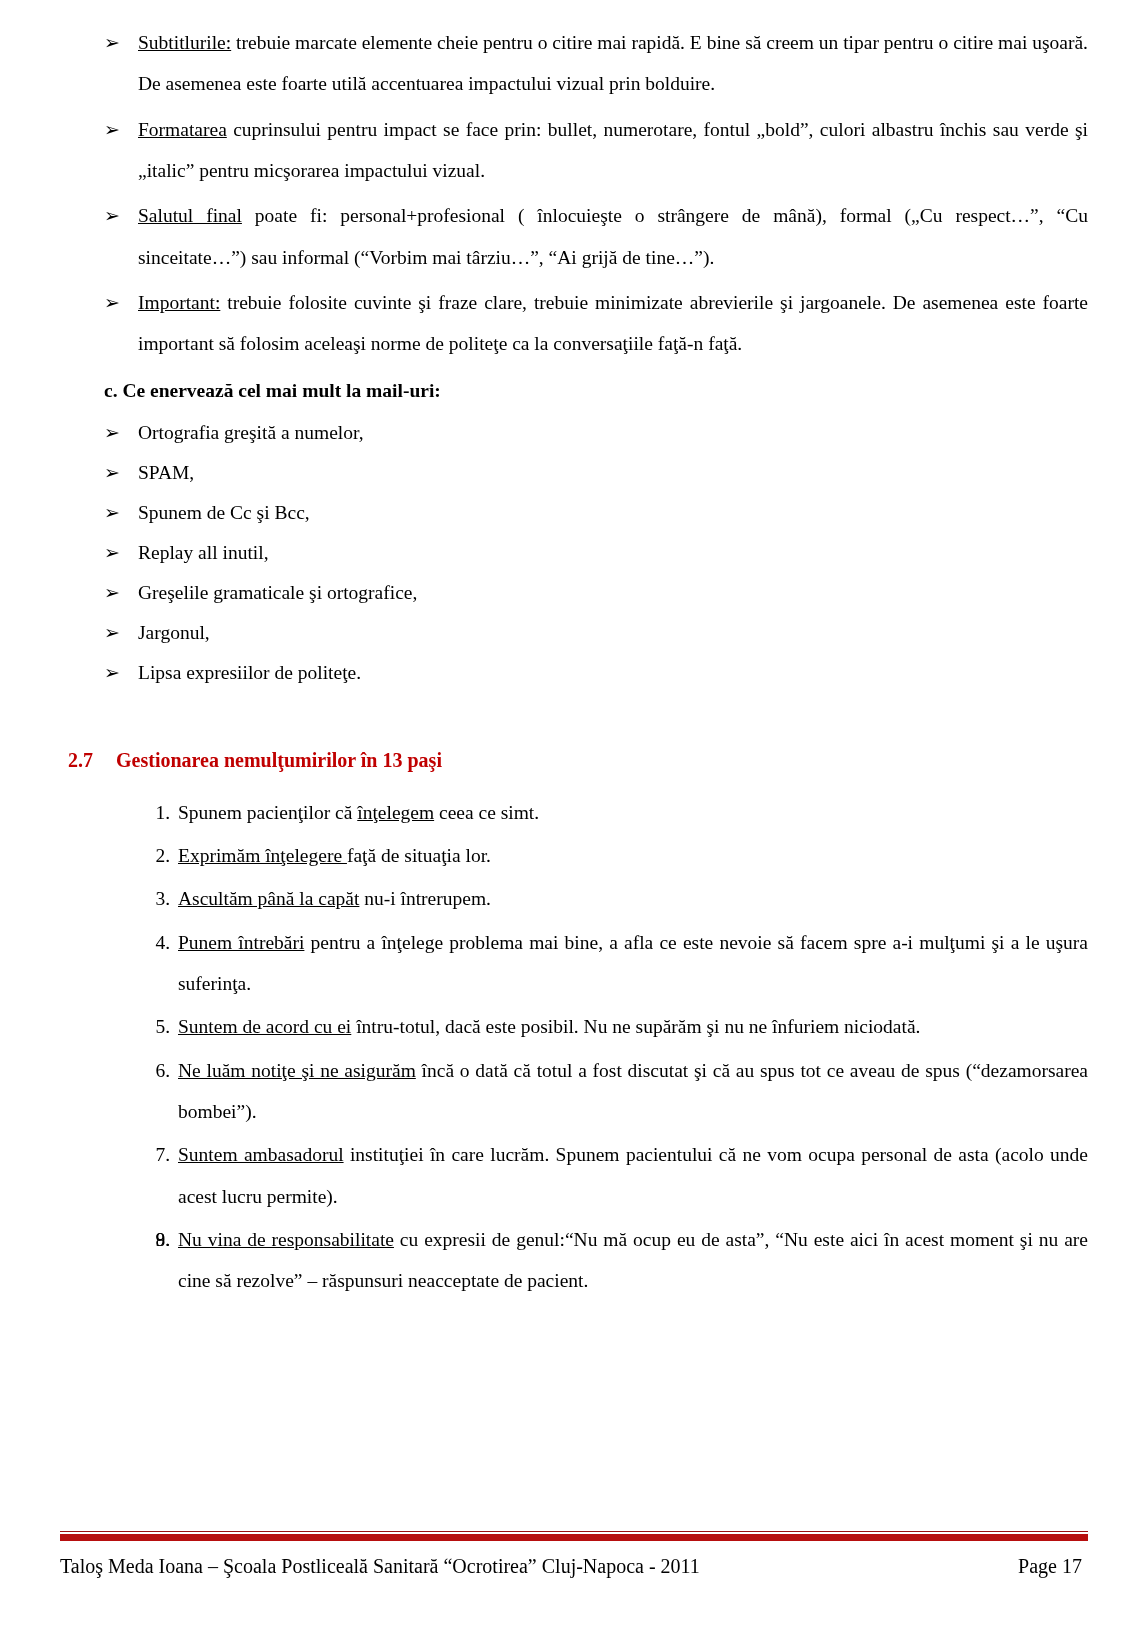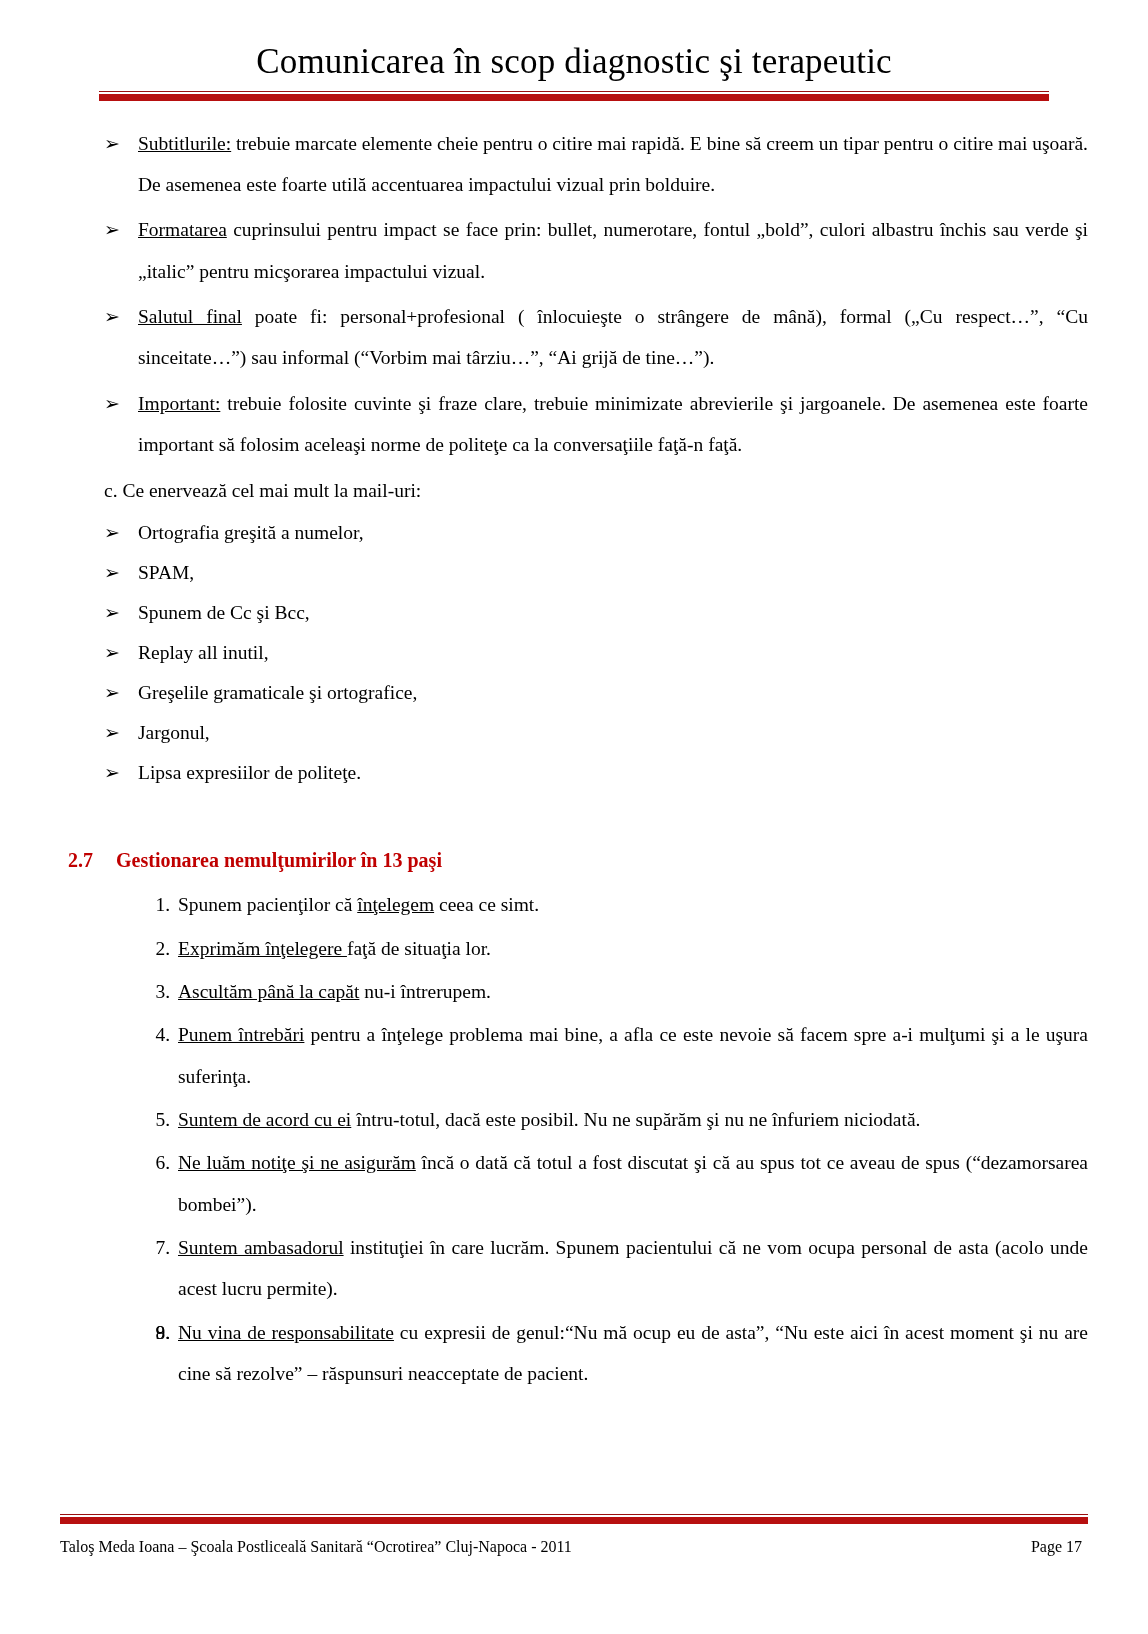--- a/index.html
+++ b/index.html
@@ -91,32 +91,32 @@
     text-align: left;
   }
   ul.arrow-list.tight > li .bullet-glyph {
     line-height: 1.95;
   }
 
   .u { text-decoration: underline; }
 
   .sub-heading {
     font-size: 19.5px;
-    font-weight: normal;
+    font-weight: bold;
     margin: 6px 0 4px 0;
     padding-left: 44px;
     line-height: 2.0;
   }
 
   
   .section-heading {
     color: #c00000;
     font-weight: bold;
     font-size: 20px;
-    margin: 52px 0 8px 0;
+    margin: 52px 0 16px 0;
     padding-left: 8px;
     line-height: 1.6;
   }
   .section-heading .sec-num {
     display: inline-block;
     min-width: 48px;
   }
 
   
   ol.step-list {
@@ -156,38 +156,30 @@
     box-sizing: border-box;
   }
   .rule-group-bottom {
     width: 100%;
   }
   .footer-row {
     display: flex;
     justify-content: space-between;
     align-items: baseline;
     margin-top: 14px;
-    font-size: 16px;
+    font-size: 20px;
   }
   .footer-left { white-space: nowrap; }
   .footer-right { white-space: nowrap; padding-right: 6px; }
 </style>
 </head>
 <body>
 
 <div class="page">
 
-  <div class="header-zone">
-    <div class="doc-title">Comunicarea în scop diagnostic şi terapeutic</div>
-    <div class="rule-group-top">
-      <div class="rule-thin" style="background: rgb(154, 15, 15);"></div>
-      <div class="rule-gap"></div>
-      <div class="rule-thick" style="background: rgb(183, 15, 15);"></div>
-    </div>
-  </div>
 
   <div class="content">
 
     <ul class="arrow-list" id="top-bullets">
         <li><span class="bullet-glyph">➢</span><span class="u">Subtitlurile:</span><span> trebuie marcate elemente cheie pentru o citire mai rapidă. E bine să creem un tipar pentru o citire mai uşoară. De asemenea este foarte utilă accentuarea impactului vizual prin bolduire.</span></li>
         <li><span class="bullet-glyph">➢</span><span class="u">Formatarea</span><span> cuprinsului pentru impact se face prin: bullet, numerotare, fontul „bold”, culori albastru închis sau verde şi „italic” pentru micşorarea impactului vizual.</span></li>
         <li><span class="bullet-glyph">➢</span><span class="u">Salutul final</span><span> poate fi: personal+profesional ( înlocuieşte o strângere de mână), formal („Cu respect…”, “Cu sinceitate…”) sau informal (“Vorbim mai târziu…”, “Ai grijă de tine…”).</span></li>
         <li><span class="bullet-glyph">➢</span><span class="u">Important:</span><span> trebuie folosite cuvinte şi fraze clare, trebuie minimizate abrevierile şi jargoanele. De asemenea este foarte important să folosim aceleaşi norme de politeţe ca la conversaţiile faţă-n faţă.</span></li>
       </ul>
 

